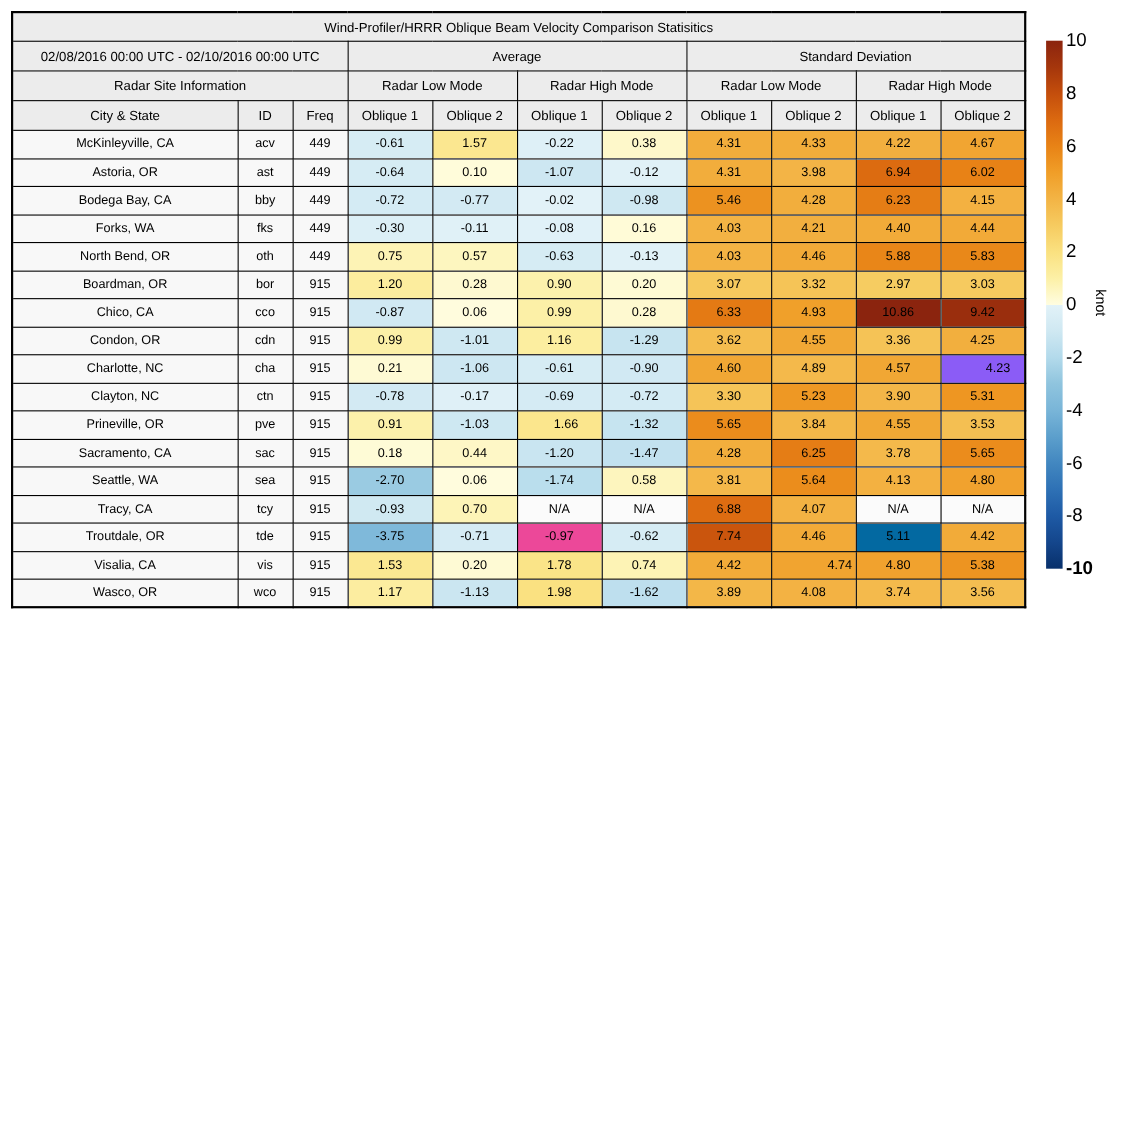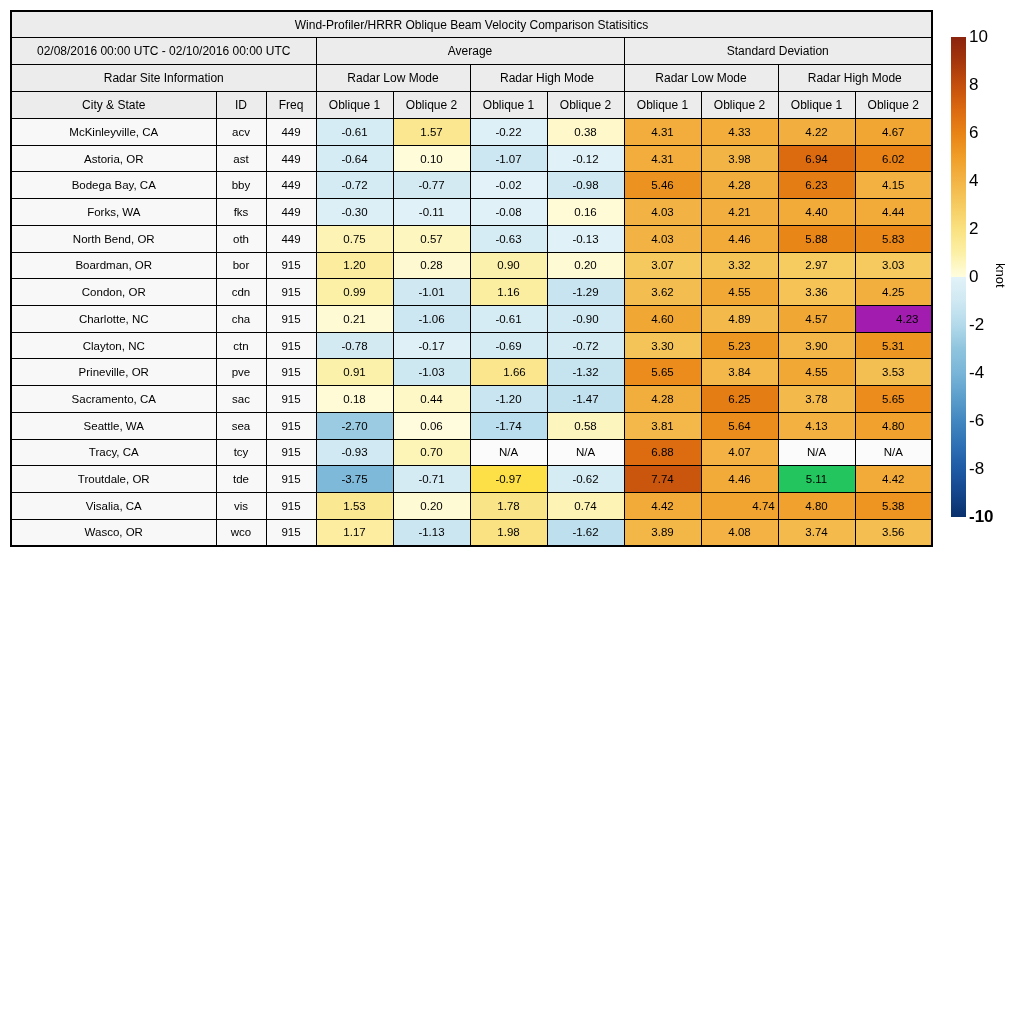--- a/index.html
+++ b/index.html
@@ -161,20 +161,33 @@
           <td class="val" style="background: rgb(252, 237, 158);">1.20</td>
           <td class="val" style="background: rgb(254, 249, 208);">0.28</td>
           <td class="val" style="background: rgb(252, 241, 172);">0.90</td>
           <td class="val" style="background: rgb(254, 250, 212);">0.20</td>
           <td class="val" style="background: rgb(246, 201, 94);">3.07</td>
           <td class="val" style="background: rgb(245, 196, 87); margin-top: 32px;">3.32</td>
           <td class="val" style="background: rgb(246, 204, 97);">2.97</td>
           <td class="val" style="background: rgb(246, 202, 95);">3.03</td>
         </tr>
         <tr>
+          <td class="site">Chico, CA</td>
+          <td class="site">cco</td>
+          <td class="site">915</td>
+          <td class="val" style="background: rgb(209, 233, 243);">-0.87</td>
+          <td class="val" style="background: rgb(255, 252, 221);">0.06</td>
+          <td class="val" style="background: rgb(252, 240, 167);">0.99</td>
+          <td class="val" style="background: rgb(254, 249, 208);">0.28</td>
+          <td class="val" style="background: rgb(228, 122, 20);">6.33</td>
+          <td class="val" style="background: rgb(240, 160, 42);">4.93</td>
+          <td class="val" style="background: rgb(139, 36, 14);">10.86</td>
+          <td class="val" style="background: rgb(154, 46, 13);">9.42</td>
+        </tr>
+        <tr>
           <td class="site">Condon, OR</td>
           <td class="site">cdn</td>
           <td class="site">915</td>
           <td class="val" style="background: rgb(252, 240, 167);">0.99</td>
           <td class="val" style="background: rgb(207, 232, 242);">-1.01</td>
           <td class="val" style="background: rgb(252, 238, 160);">1.16</td>
           <td class="val" style="background: rgb(199, 228, 240);">-1.29</td>
           <td class="val" style="background: rgb(244, 189, 79);">3.62</td>
           <td class="val" style="background: rgb(241, 168, 53);">4.55</td>
           <td class="val" style="background: rgb(245, 195, 86);">3.36</td>
@@ -184,21 +197,21 @@
           <td class="site">Charlotte, NC</td>
           <td class="site">cha</td>
           <td class="site">915</td>
           <td class="val" style="background: rgb(254, 250, 212);">0.21</td>
           <td class="val" style="background: rgb(205, 231, 242);">-1.06</td>
           <td class="val" style="background: rgb(214, 236, 244);">-0.61</td>
           <td class="val" style="background: rgb(209, 233, 243);">-0.90</td>
           <td class="val" style="background: rgb(241, 167, 52);">4.60</td>
           <td class="val" style="background: rgb(244, 185, 75);">4.89</td>
           <td class="val" style="background: rgb(241, 167, 52);">4.57</td>
-          <td class="val" style="background: #a21caf; padding-left: 28px;">4.23</td>
+          <td class="val" style="background: #8b5cf6; padding-left: 28px;">4.23</td>
         </tr>
         <tr>
           <td class="site">Clayton, NC</td>
           <td class="site">ctn</td>
           <td class="site">915</td>
           <td class="val" style="background: rgb(211, 234, 243);">-0.78</td>
           <td class="val" style="background: rgb(223, 240, 247);">-0.17</td>
           <td class="val" style="background: rgb(213, 235, 244);">-0.69</td>
           <td class="val" style="background: rgb(212, 235, 244);">-0.72</td>
           <td class="val" style="background: rgb(245, 196, 88);">3.30</td>
@@ -257,25 +270,25 @@
           <td class="val" style="background: rgb(243, 178, 67);">4.07</td>
           <td class="val" style="background: rgb(251, 251, 251);">N/A</td>
           <td class="val" style="background: rgb(251, 251, 251);">N/A</td>
         </tr>
         <tr>
           <td class="site">Troutdale, OR</td>
           <td class="site">tde</td>
           <td class="site">915</td>
           <td class="val" style="background: rgb(127, 185, 218);">-3.75</td>
           <td class="val" style="background: rgb(213, 235, 244);">-0.71</td>
-          <td class="val" style="background: #fde047;">-0.97</td>
+          <td class="val" style="background: #ec4899;">-0.97</td>
           <td class="val" style="background: rgb(214, 236, 244);">-0.62</td>
           <td class="val" style="background: rgb(202, 85, 13);">7.74</td>
           <td class="val" style="background: rgb(242, 170, 56);">4.46</td>
-          <td class="val" style="background: #22c55e;">5.11</td>
+          <td class="val" style="background: #0369a1;">5.11</td>
           <td class="val" style="background: rgb(242, 171, 57);">4.42</td>
         </tr>
         <tr>
           <td class="site">Visalia, CA</td>
           <td class="site">vis</td>
           <td class="site">915</td>
           <td class="val" style="background: rgb(251, 232, 146);">1.53</td>
           <td class="val" style="background: rgb(254, 250, 212);">0.20</td>
           <td class="val" style="background: rgb(250, 228, 136);">1.78</td>
           <td class="val" style="background: rgb(253, 243, 181);">0.74</td>

